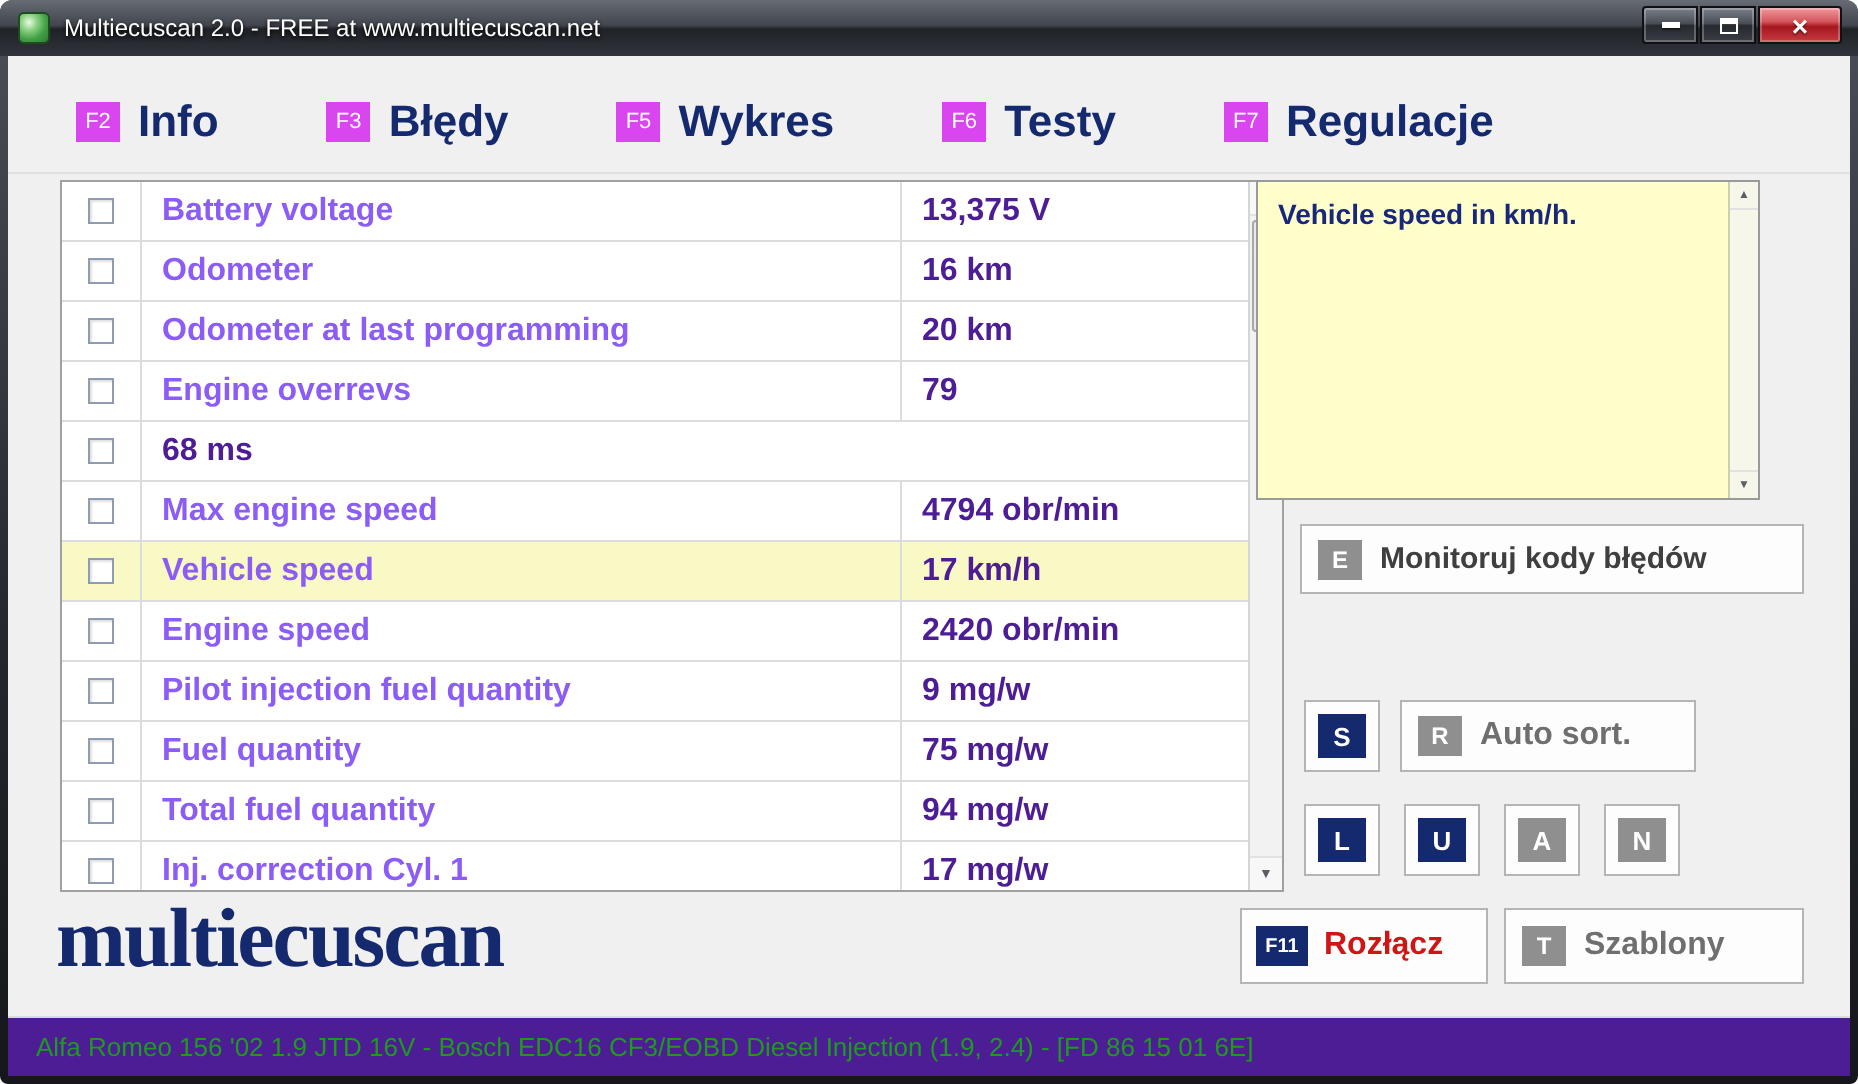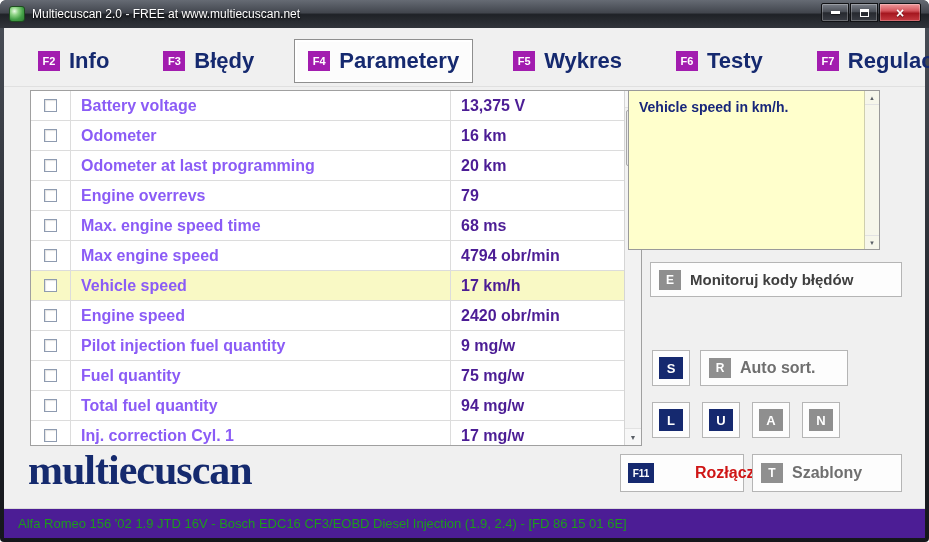--- a/index.html
+++ b/index.html
@@ -30,22 +30,22 @@
   .glyph-close { color:#fff; font-size:14px; font-weight:bold; line-height:1; text-shadow:0 1px 1px rgba(0,0,0,.4); }
 
   
   .client { position:absolute; left:4px; right:4px; top:28px; bottom:4px; background:#f0f0f0; }
 
   
   .tabbar { position:absolute; left:20px; top:8px; height:50px; display:flex; align-items:center; gap:26px; }
   .tab { display:flex; align-items:center; gap:9px; padding:8px 13px; cursor:default;
     border:1px solid transparent; }
   .tab.active { background:#fcfcfc; border:1px solid #8f8f8f; box-shadow:inset 0 0 0 2px #ffffff; }
-  .fkey { min-width:22px; height:20px; padding:0 2px; background:#a21caf; color:#fff;
-    font-weight:bold; font-size:11px; display:flex; align-items:center; justify-content:center; }
+  .fkey { min-width:22px; height:20px; padding:0 2px; background:#d946ef; color:#fff;
+    font-weight:normal; font-size:11px; display:flex; align-items:center; justify-content:center; }
   .tab-label { color:#15296f; font-weight:bold; font-size:22px; }
   .tab-underline { position:absolute; left:0; right:0; top:58px; height:1px; background:#e0e0e0; }
 
   
   .param-table { position:absolute; left:26px; top:62px; width:612px; height:356px;
     background:#fff; border:1px solid #a0a0a0; overflow:hidden; }
   .rows { position:absolute; left:0; top:0; right:17px; bottom:0; overflow:hidden; }
   .prow { display:flex; height:30px; border-bottom:1px solid #dcdcdc; align-items:stretch; background:#fff; }
   .prow.selected { background:#f9f9c5; }
   .cell-check { width:40px; display:flex; align-items:center; border-right:1px solid #dcdcdc; }
@@ -83,21 +83,21 @@
 
   .sq-btn { position:absolute; width:38px; height:36px; justify-content:center; }
   .sq-badge { width:24px; height:22px; font-size:13px; }
 
   .autosort-btn { position:absolute; left:696px; top:322px; width:148px; height:36px; gap:9px; padding-left:8px; }
   .autosort-btn .badge { width:22px; height:20px; font-size:12px; }
   .gray-label { color:#6f6f6f; font-weight:bold; font-size:16px; white-space:nowrap; }
 
   .disconnect-btn { position:absolute; left:616px; top:426px; width:124px; height:38px; gap:8px; padding-left:7px; }
   .disconnect-btn .badge { min-width:26px; height:20px; font-size:10px; padding:0 2px; }
-  .disconnect-label { color:#cf1616; font-weight:bold; font-size:16px;margin-left:33px; }
+  .disconnect-label { color:#cf1616; font-weight:bold; font-size:16px; }
 
   .templates-btn { position:absolute; left:748px; top:426px; width:150px; height:38px; gap:9px; padding-left:8px; }
   .templates-btn .badge { width:22px; height:20px; font-size:12px; }
 
   
   .logo { position:absolute; left:24px; top:418px; font-family:"Liberation Serif", serif;
     font-weight:bold; font-size:42px; color:#152a6e; letter-spacing:-1px; }
   .statusbar { position:absolute; left:0; right:0; bottom:0; height:30px; background:#4c1d95;
     border-top:1px solid #dadada; display:flex; align-items:center; padding-left:14px; }
   .status-text { color:#1d9b1d; font-size:13px; }
@@ -127,24 +127,20 @@
 
     <div class="tabbar">
       <div class="tab">
         <span class="fkey">F2</span>
         <span class="tab-label">Info</span>
       </div>
       <div class="tab">
         <span class="fkey">F3</span>
         <span class="tab-label">Błędy</span>
       </div>
-      <div class="tab active">
-        <span class="fkey">F4</span>
-        <span class="tab-label">Parametery</span>
-      </div>
       <div class="tab">
         <span class="fkey">F5</span>
         <span class="tab-label">Wykres</span>
       </div>
       <div class="tab">
         <span class="fkey">F6</span>
         <span class="tab-label">Testy</span>
       </div>
       <div class="tab">
         <span class="fkey">F7</span>
@@ -180,21 +176,20 @@
           <div class="cell-check">
               <span class="checkbox"></span>
             </div>
           <div class="cell-name">Engine overrevs</div>
           <div class="cell-value">79</div>
         </div>
         <div class="prow">
           <div class="cell-check">
               <span class="checkbox"></span>
             </div>
-          <div class="cell-name">Max. engine speed time</div>
           <div class="cell-value">68 ms</div>
         </div>
         <div class="prow">
           <div class="cell-check">
               <span class="checkbox"></span>
             </div>
           <div class="cell-name">Max engine speed</div>
           <div class="cell-value">4794 obr/min</div>
         </div>
         <div class="prow selected">

